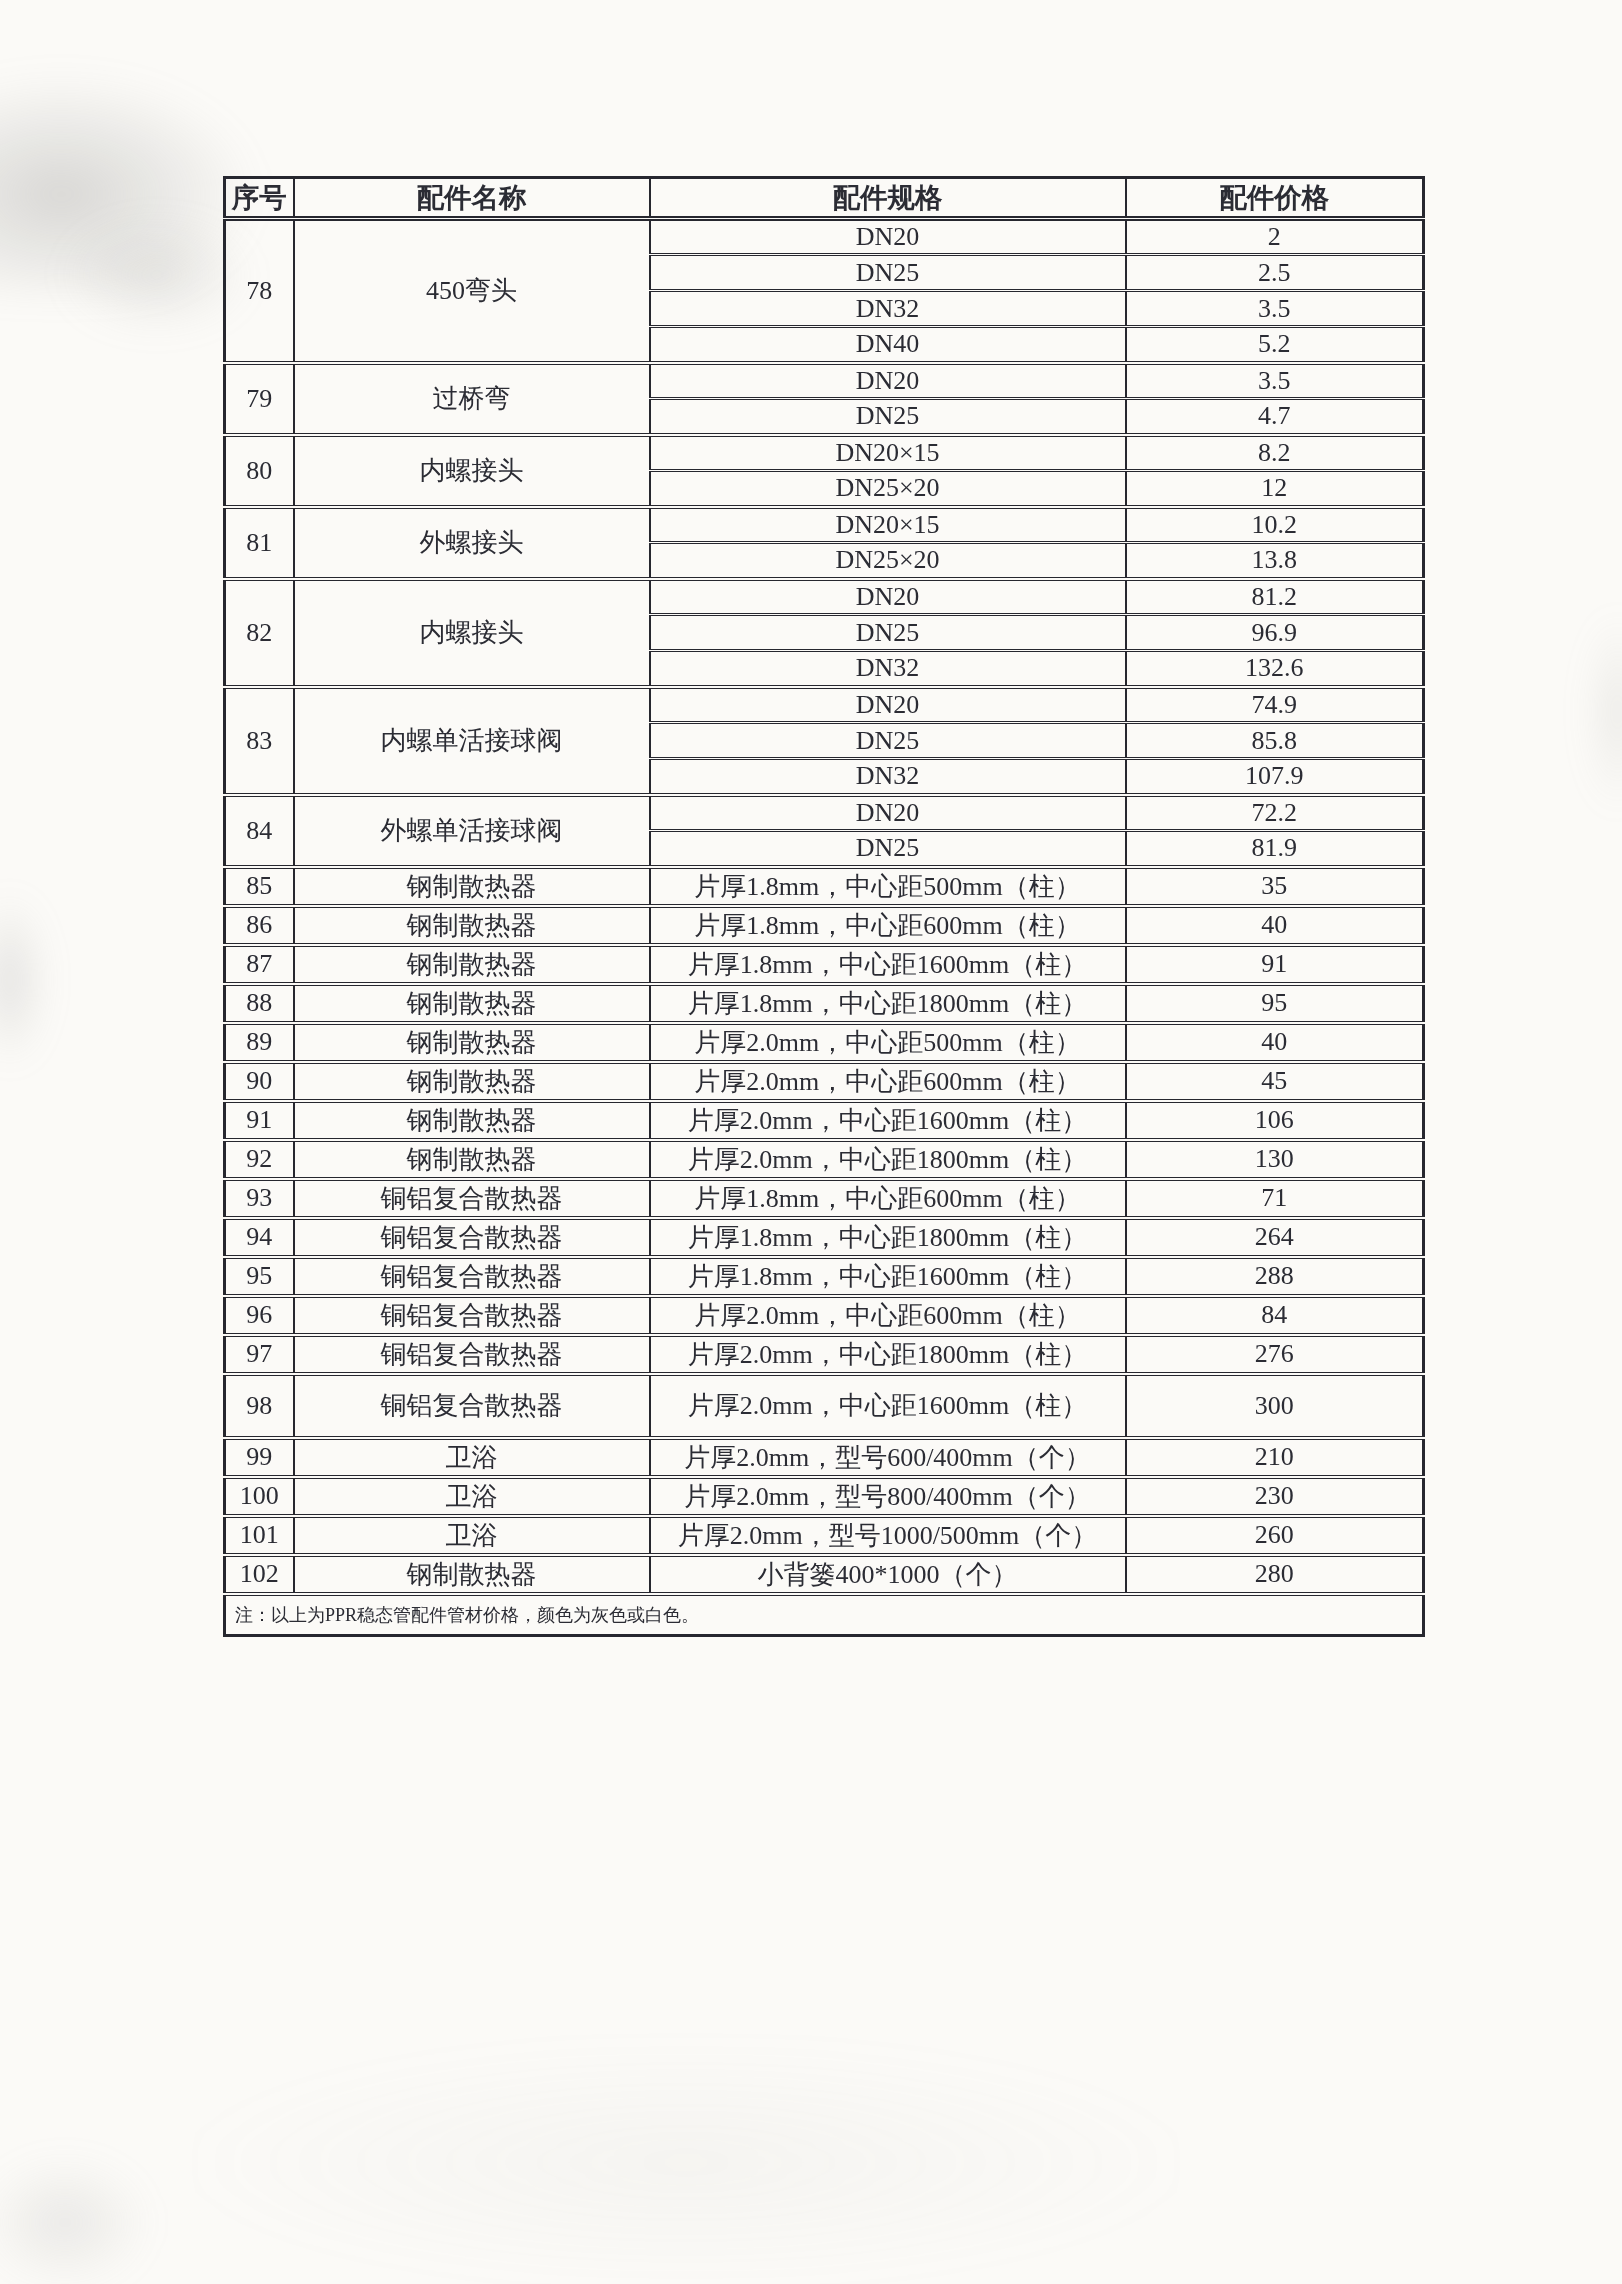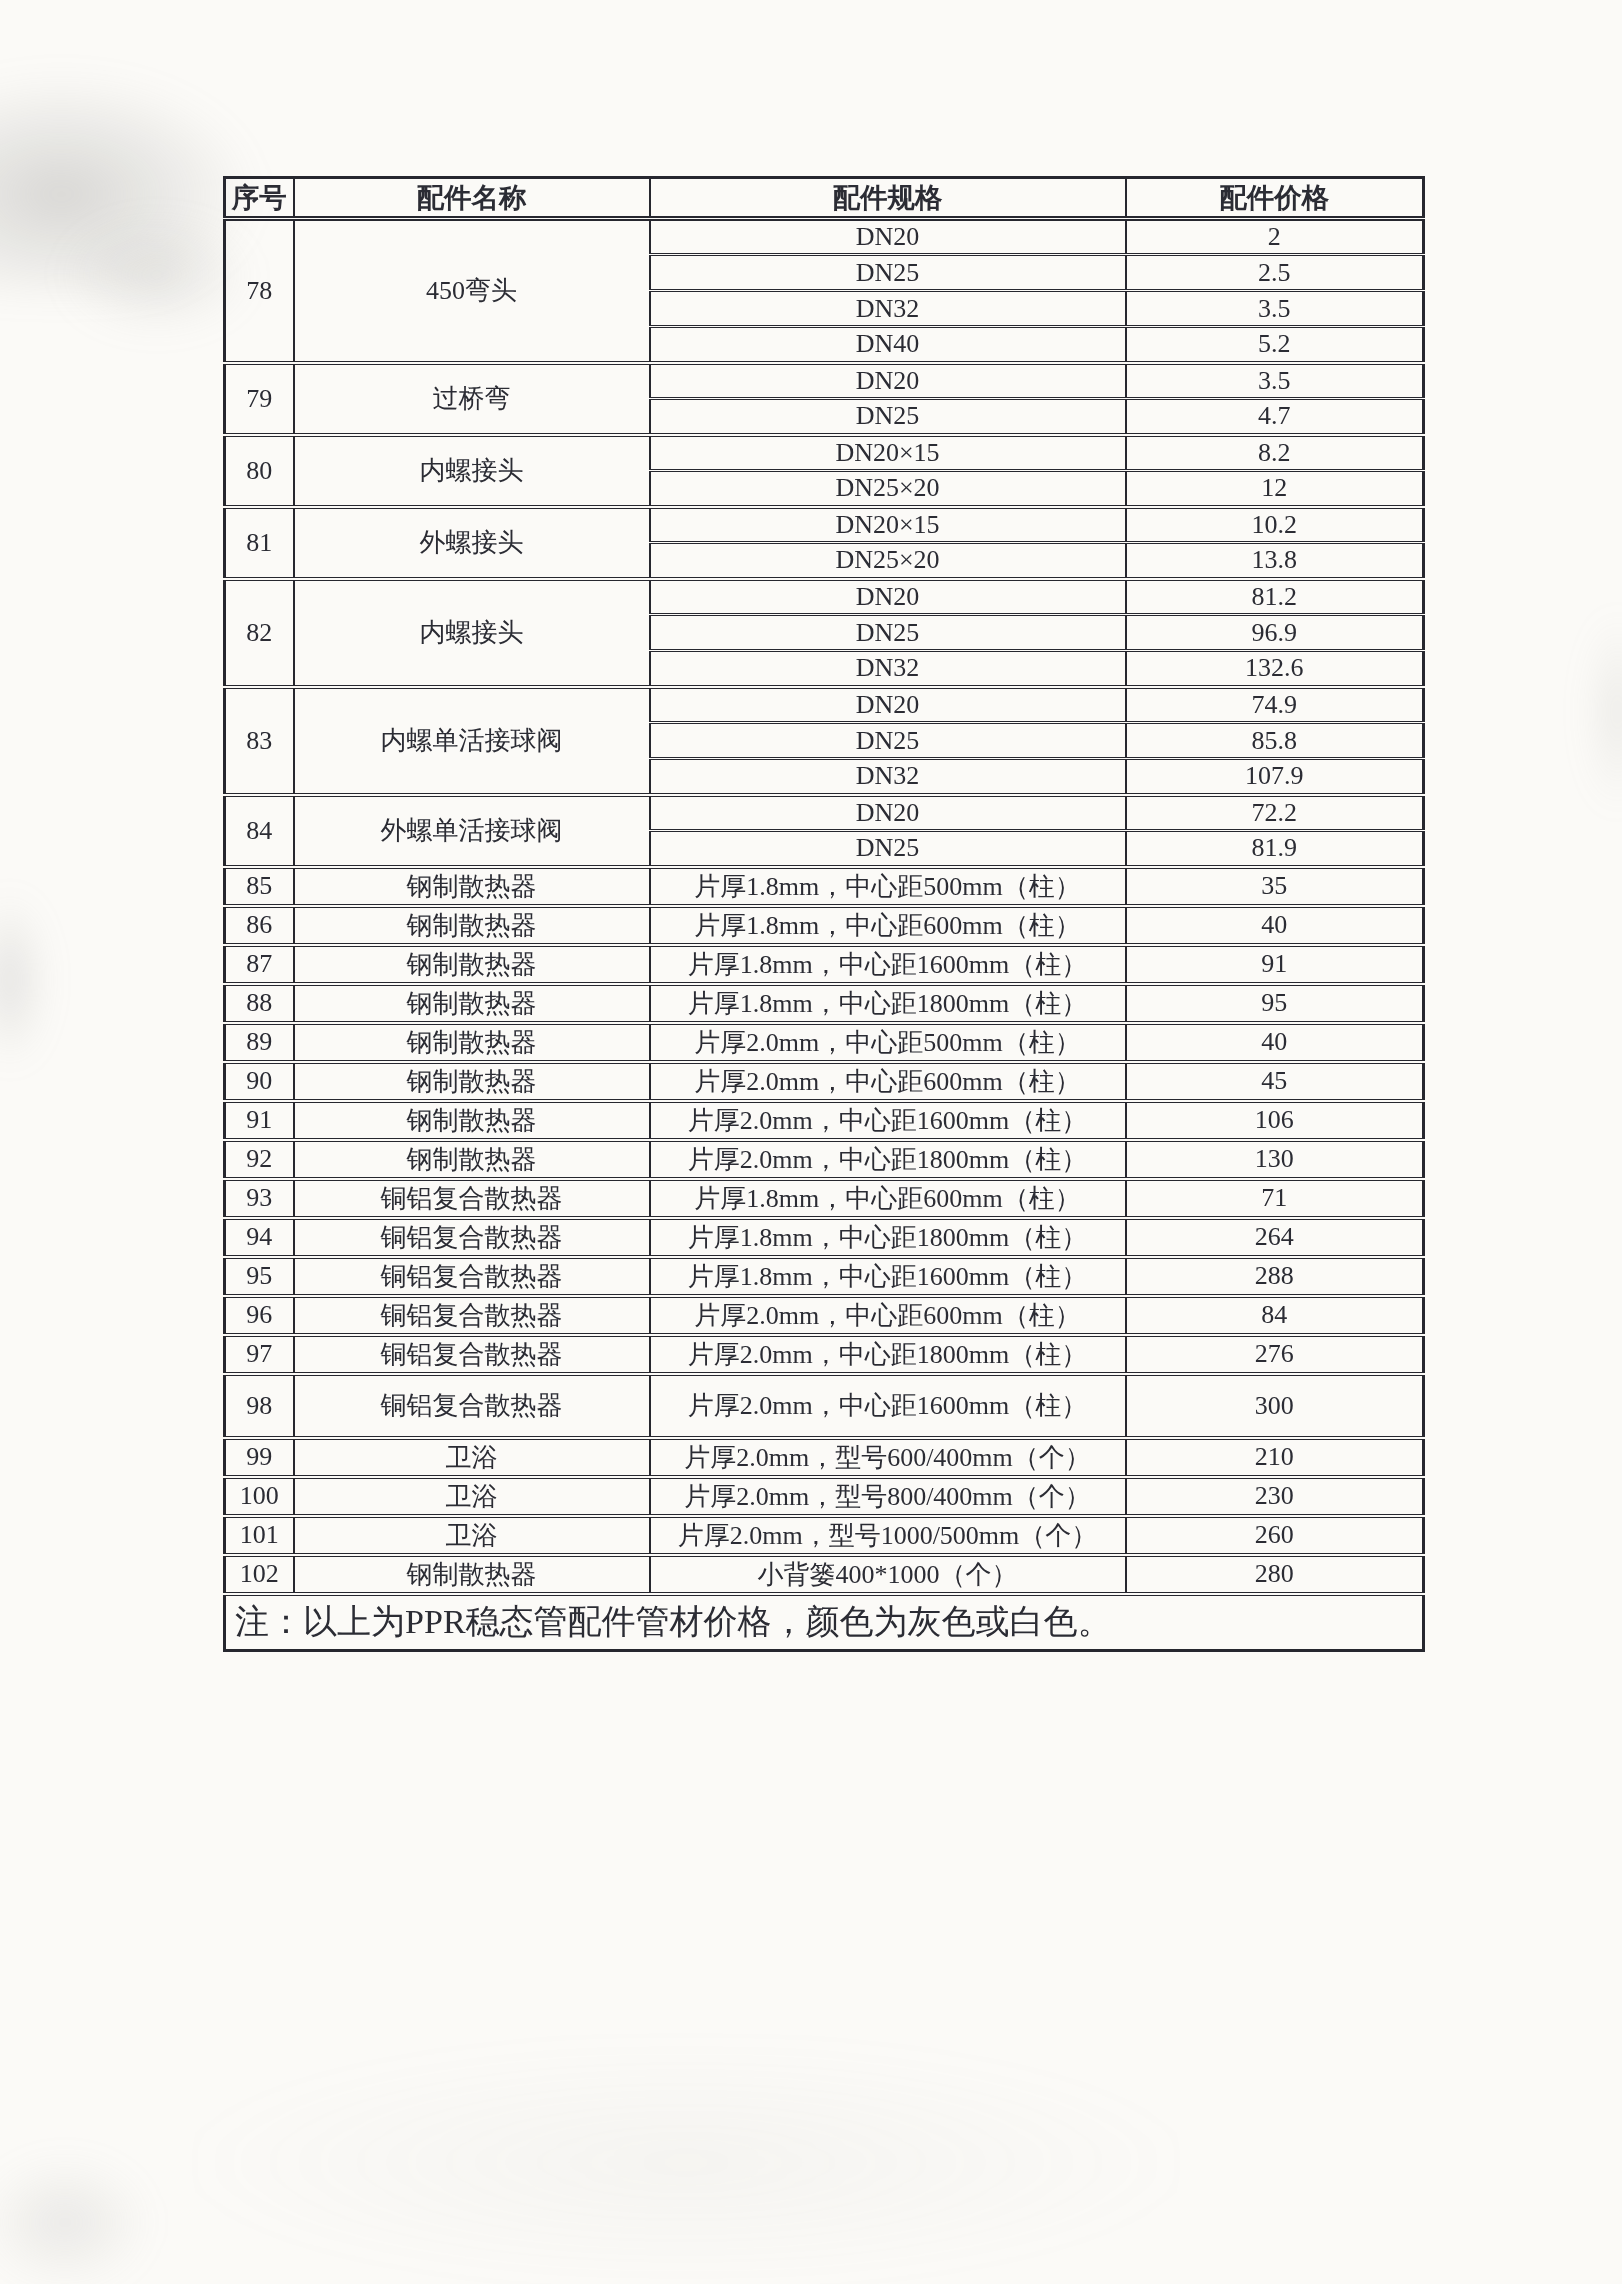--- a/index.html
+++ b/index.html
@@ -56,21 +56,21 @@
     border-bottom: 5.2px double var(--line, #26272f);
   }
   .price-table tbody tr.group-start td { border-top: 4.6px double var(--line, #26272f); }
   .price-table tbody tr.sub-row    td { border-top: 3.9px double var(--line, #26272f); }
   .price-table td { font-size: 26px; }
   .price-table tfoot td.note-cell {
     border-top: 4.6px double var(--line, #26272f);
     text-align: left;
     padding: 3.9px 0 3.9px 9.1px;
     height: 31px;
-    font-size: 34px;
+    font-size: 18px;
   }
 </style>
 </head>
 <body>
 
 <div class="artifact a1"></div>
 <div class="artifact a2"></div>
 <div class="artifact a3"></div>
 <div class="artifact a4"></div>
 <div class="artifact a5"></div>

